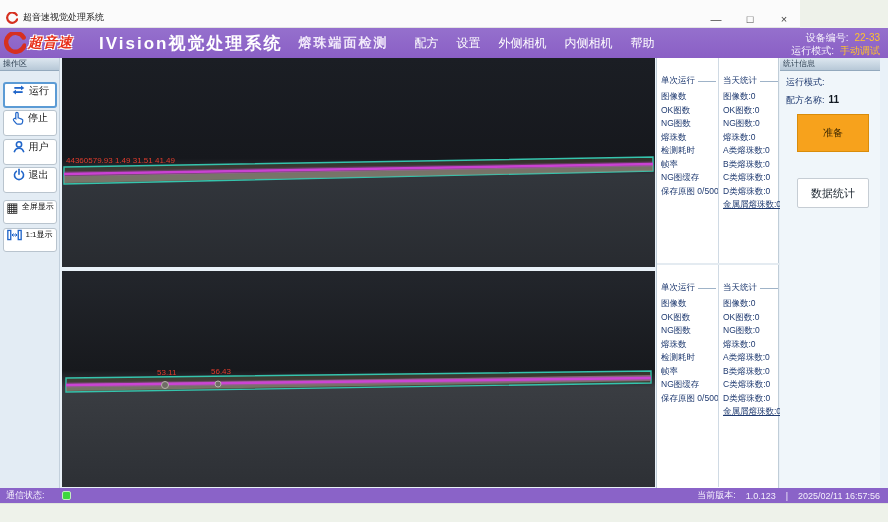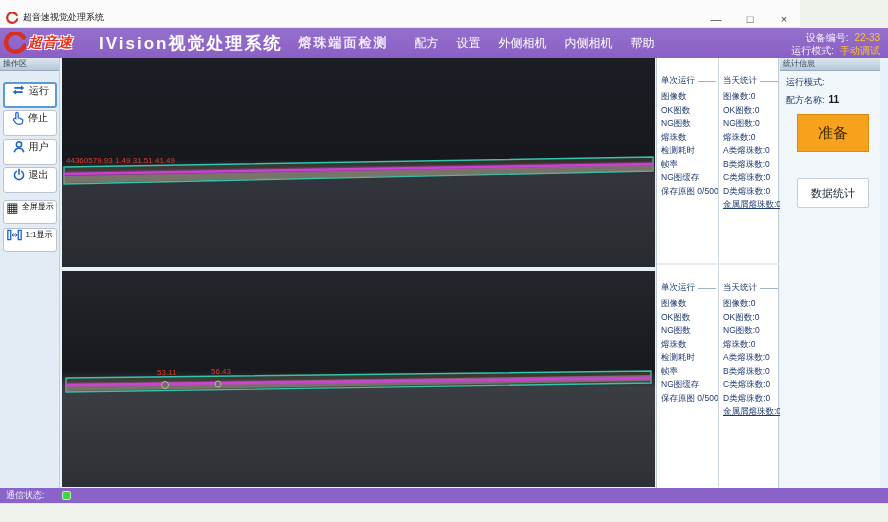--- a/index.html
+++ b/index.html
@@ -59,21 +59,21 @@
   .stat-head { display:flex; align-items:center; font-size:8.5px; color:#1f3a70; white-space:nowrap; }
   .stat-head .line { flex:1; border-top:1px solid #9fb3c8; margin:0 2px 0 3px; }
   .stat-col .rows { margin-top:3px; }
   .stat-row { display:block; font-size:8.5px; color:#1f3a70; line-height:13.5px; white-space:nowrap; }
   .stat-col.right .rows .stat-row:last-child { text-decoration:underline; }
 
   
   .info-panel { position:absolute; left:780px; top:0; width:100px; height:430px; background:#f0f6fa; }
   .info-text { font-size:9px; color:#1f3a70; margin:5px 0 0 6px; }
   .info-text .val { font-size:10px; font-weight:bold; color:#101820; margin-left:4px; }
-  .btn-prepare { position:absolute; left:17px; top:56px; width:72px; height:38px; background:#f7a21c; border:1px solid #d98c0a; font-size:15px; color:#3d2800; display:flex; align-items:center; justify-content:center; cursor:default; font-family:"Liberation Serif","DejaVu Serif",serif; }
+  .btn-prepare { position:absolute; left:17px; top:56px; width:72px; height:38px; background:#f7a21c; border:1px solid #d98c0a; font-size:10px; color:#3d2800; display:flex; align-items:center; justify-content:center; cursor:default; font-family:"Liberation Serif","DejaVu Serif",serif; }
   .btn-data { position:absolute; left:17px; top:120px; width:72px; height:30px; background:#fff; border:1px solid #c6cdd4; border-radius:2px; font-size:11px; color:#17212b; display:flex; align-items:center; justify-content:center; cursor:default; font-family:"Liberation Serif","DejaVu Serif",serif; }
 
   
   .statusbar { position:absolute; left:0; top:488px; width:888px; height:15px; background:#8a63c8; display:flex; align-items:center; font-size:9px; color:#f4effc; }
   .statusbar .left { display:flex; align-items:center; gap:17px; margin-left:6px; }
   .comm-led { width:9px; height:9px; background:#3ed63e; border:1px solid #c4ecc4; border-radius:2px; }
   .statusbar .right { position:absolute; right:8px; display:flex; gap:10px; align-items:center; }
   .desktop { position:absolute; left:0; top:503px; width:888px; height:19px; background:#eef2ea; border-top:1px solid #dfe6dc; }
 </style>
 </head>
@@ -289,16 +289,22 @@
       <div class="btn-prepare">准备</div>
       <div class="btn-data">数据统计</div>
     </div>
   </div>
 
   <div class="statusbar">
     <div class="left">
       <span>通信状态:</span>
       <span class="comm-led"></span>
     </div>
+    <div class="right">
+      <span>当前版本:</span>
+      <span>1.0.123</span>
+      <span>|</span>
+      <span>2025/02/11  16:57:56</span>
+    </div>
   </div>
 
   <div class="desktop"></div>
 </div>
 
 </body></html>

